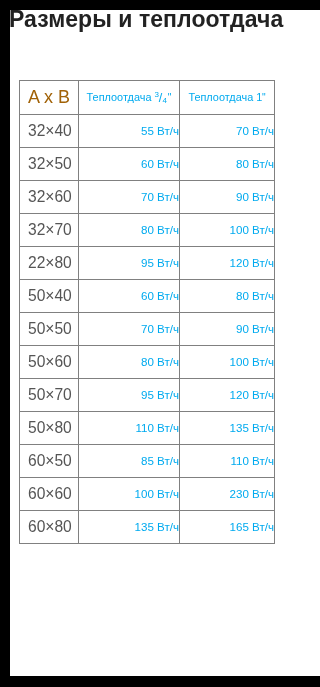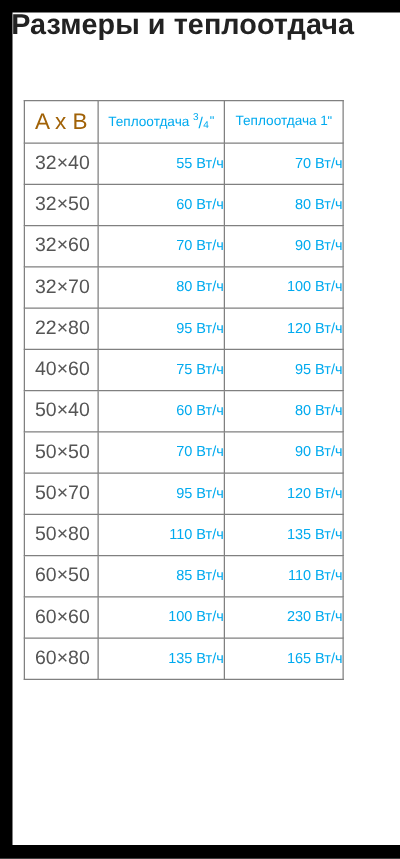--- a/index.html
+++ b/index.html
@@ -111,33 +111,33 @@
             <td class="size">32×70</td>
             <td class="val">80 Вт/ч</td>
             <td class="val">100 Вт/ч</td>
           </tr>
           <tr>
             <td class="size">22×80</td>
             <td class="val">95 Вт/ч</td>
             <td class="val">120 Вт/ч</td>
           </tr>
           <tr>
-            <td class="size">40×60</td>
-            <td class="val">75 Вт/ч</td>
-            <td class="val">95 Вт/ч</td>
-          </tr>
-          <tr>
             <td class="size">50×40</td>
             <td class="val">60 Вт/ч</td>
             <td class="val">80 Вт/ч</td>
           </tr>
           <tr>
             <td class="size">50×50</td>
             <td class="val">70 Вт/ч</td>
             <td class="val">90 Вт/ч</td>
+          </tr>
+          <tr>
+            <td class="size">50×60</td>
+            <td class="val">80 Вт/ч</td>
+            <td class="val">100 Вт/ч</td>
           </tr>
           <tr>
             <td class="size">50×70</td>
             <td class="val">95 Вт/ч</td>
             <td class="val">120 Вт/ч</td>
           </tr>
           <tr>
             <td class="size">50×80</td>
             <td class="val">110 Вт/ч</td>
             <td class="val">135 Вт/ч</td>

